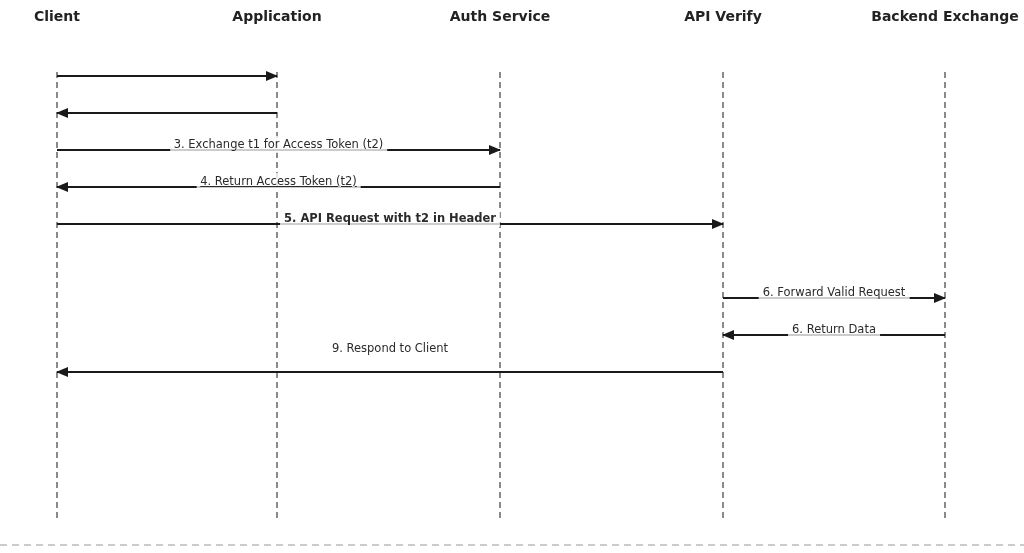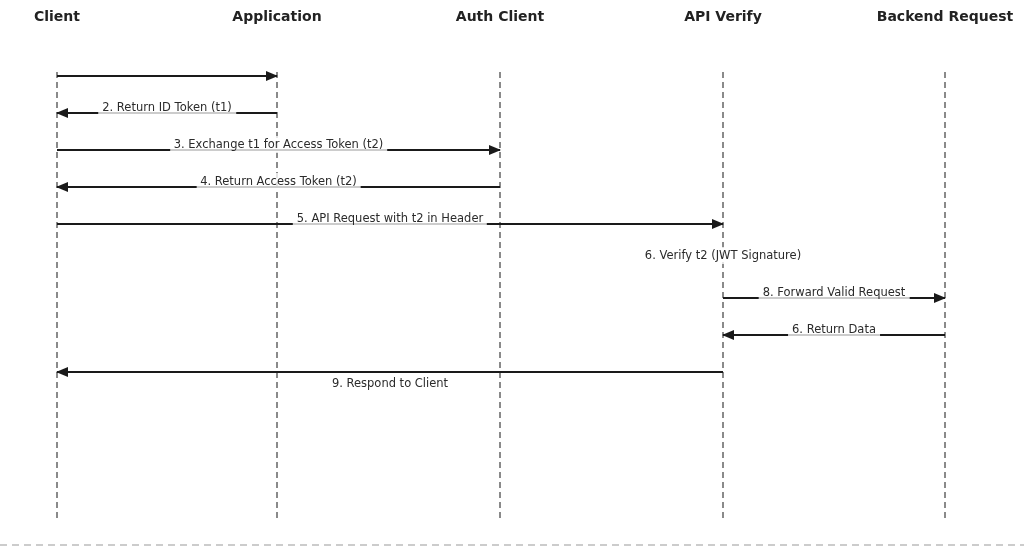--- a/index.html
+++ b/index.html
@@ -69,60 +69,58 @@
   }
 </style>
 </head>
 <body>
 
 <div class="stage">
     <div class="actor-label" style="left: 57px;">Client</div>
     <div class="lifeline" style="left: 56px; top: 72px; height: 446px; background: repeating-linear-gradient(rgb(138, 138, 138) 0px, rgb(138, 138, 138) 6px, transparent 6px, transparent 10px);"></div>
     <div class="actor-label" style="left: 277px; text-align: right;">Application</div>
     <div class="lifeline" style="left: 276px; top: 72px; height: 446px; background: repeating-linear-gradient(rgb(138, 138, 138) 0px, rgb(138, 138, 138) 6px, transparent 6px, transparent 10px);"></div>
-    <div class="actor-label" style="left: 500px;">Auth Client</div>
+    <div class="actor-label" style="left: 500px;">Auth Service</div>
     <div class="lifeline" style="left: 499px; top: 72px; height: 446px; background: repeating-linear-gradient(rgb(138, 138, 138) 0px, rgb(138, 138, 138) 6px, transparent 6px, transparent 10px);"></div>
     <div class="actor-label" style="left: 723px;">API Verify</div>
     <div class="lifeline" style="left: 722px; top: 72px; height: 446px; background: repeating-linear-gradient(rgb(138, 138, 138) 0px, rgb(138, 138, 138) 6px, transparent 6px, transparent 10px);"></div>
-    <div class="actor-label" style="left: 945px;">Backend Request</div>
+    <div class="actor-label" style="left: 945px;">Backend Exchange</div>
     <div class="lifeline" style="left: 944px; top: 72px; height: 446px; background: repeating-linear-gradient(rgb(138, 138, 138) 0px, rgb(138, 138, 138) 6px, transparent 6px, transparent 10px);"></div>
     <div class="message-arrow" style="left: 57px; width: 220px; top: 71px;">
       <div class="msg-line" style="background: rgb(26, 26, 26);"></div>
       <div class="arrowhead right" style="border-color: transparent rgb(26, 26, 26);"></div>
     </div>
     <div class="message-arrow" style="left: 57px; width: 220px; top: 108px;">
       <div class="msg-line" style="background: rgb(26, 26, 26);"></div>
       <div class="arrowhead left" style="border-color: transparent rgb(26, 26, 26);"></div>
     </div>
-    <div class="msg-label" style="left: 167px; top: 116px; color: rgb(43, 43, 43);">2. Return ID Token (t1)</div>
     <div class="message-arrow" style="left: 57px; width: 443px; top: 145px;">
       <div class="msg-line" style="background: rgb(26, 26, 26);"></div>
       <div class="arrowhead right" style="border-color: transparent rgb(26, 26, 26);"></div>
     </div>
     <div class="msg-label" style="left: 278.5px; top: 153px; color: rgb(43, 43, 43); text-align: right;">3. Exchange t1 for Access Token (t2)</div>
     <div class="message-arrow" style="left: 57px; width: 443px; top: 182px;">
       <div class="msg-line" style="background: rgb(26, 26, 26);"></div>
       <div class="arrowhead left" style="border-color: transparent rgb(26, 26, 26);"></div>
     </div>
-    <div class="msg-label" style="left: 278.5px; top: 190px; color: rgb(43, 43, 43);">4. Return Access Token (t2)</div>
+    <div class="msg-label" style="left: 278.5px; top: 190px; color: rgb(43, 43, 43); text-decoration: underline;">4. Return Access Token (t2)</div>
     <div class="message-arrow" style="left: 57px; width: 666px; top: 219px;">
       <div class="msg-line" style="background: rgb(26, 26, 26);"></div>
       <div class="arrowhead right" style="border-color: transparent rgb(26, 26, 26);"></div>
     </div>
-    <div class="msg-label" style="left: 390px; top: 227px; color: rgb(43, 43, 43);">5. API Request with t2 in Header</div>
-    <div class="msg-label" style="left: 723px; top: 264px; color: rgb(43, 43, 43);">6. Verify t2 (JWT Signature)</div>
+    <div class="msg-label" style="left: 390px; top: 227px; color: rgb(43, 43, 43); font-weight: bold;">5. API Request with t2 in Header</div>
     <div class="message-arrow" style="left: 723px; width: 222px; top: 293px;">
       <div class="msg-line" style="background: rgb(26, 26, 26);"></div>
       <div class="arrowhead right" style="border-color: transparent rgb(26, 26, 26);"></div>
     </div>
-    <div class="msg-label" style="left: 834px; top: 301px; color: rgb(43, 43, 43);">8. Forward Valid Request</div>
+    <div class="msg-label" style="left: 834px; top: 301px; color: rgb(43, 43, 43);">6. Forward Valid Request</div>
     <div class="message-arrow" style="left: 723px; width: 222px; top: 330px;">
       <div class="msg-line" style="background: rgb(26, 26, 26);"></div>
       <div class="arrowhead left" style="border-color: transparent rgb(26, 26, 26);"></div>
     </div>
     <div class="msg-label" style="left: 834px; top: 338px; color: rgb(43, 43, 43);">6. Return Data</div>
     <div class="message-arrow" style="left: 57px; width: 666px; top: 367px;">
       <div class="msg-line" style="background: rgb(26, 26, 26);"></div>
       <div class="arrowhead left" style="border-color: transparent rgb(26, 26, 26);"></div>
     </div>
-    <div class="msg-label" style="left: 390px; top: 392px; color: rgb(43, 43, 43);">9. Respond to Client</div>
+    <div class="msg-label" style="left: 390px; top: 357px; color: rgb(43, 43, 43);">9. Respond to Client</div>
     <div class="bottom-dashes" style="top: 544px; background: repeating-linear-gradient(90deg, rgb(204, 204, 204) 0px, rgb(204, 204, 204) 7px, transparent 7px, transparent 12px);"></div>
   </div>
 
 </body></html>

